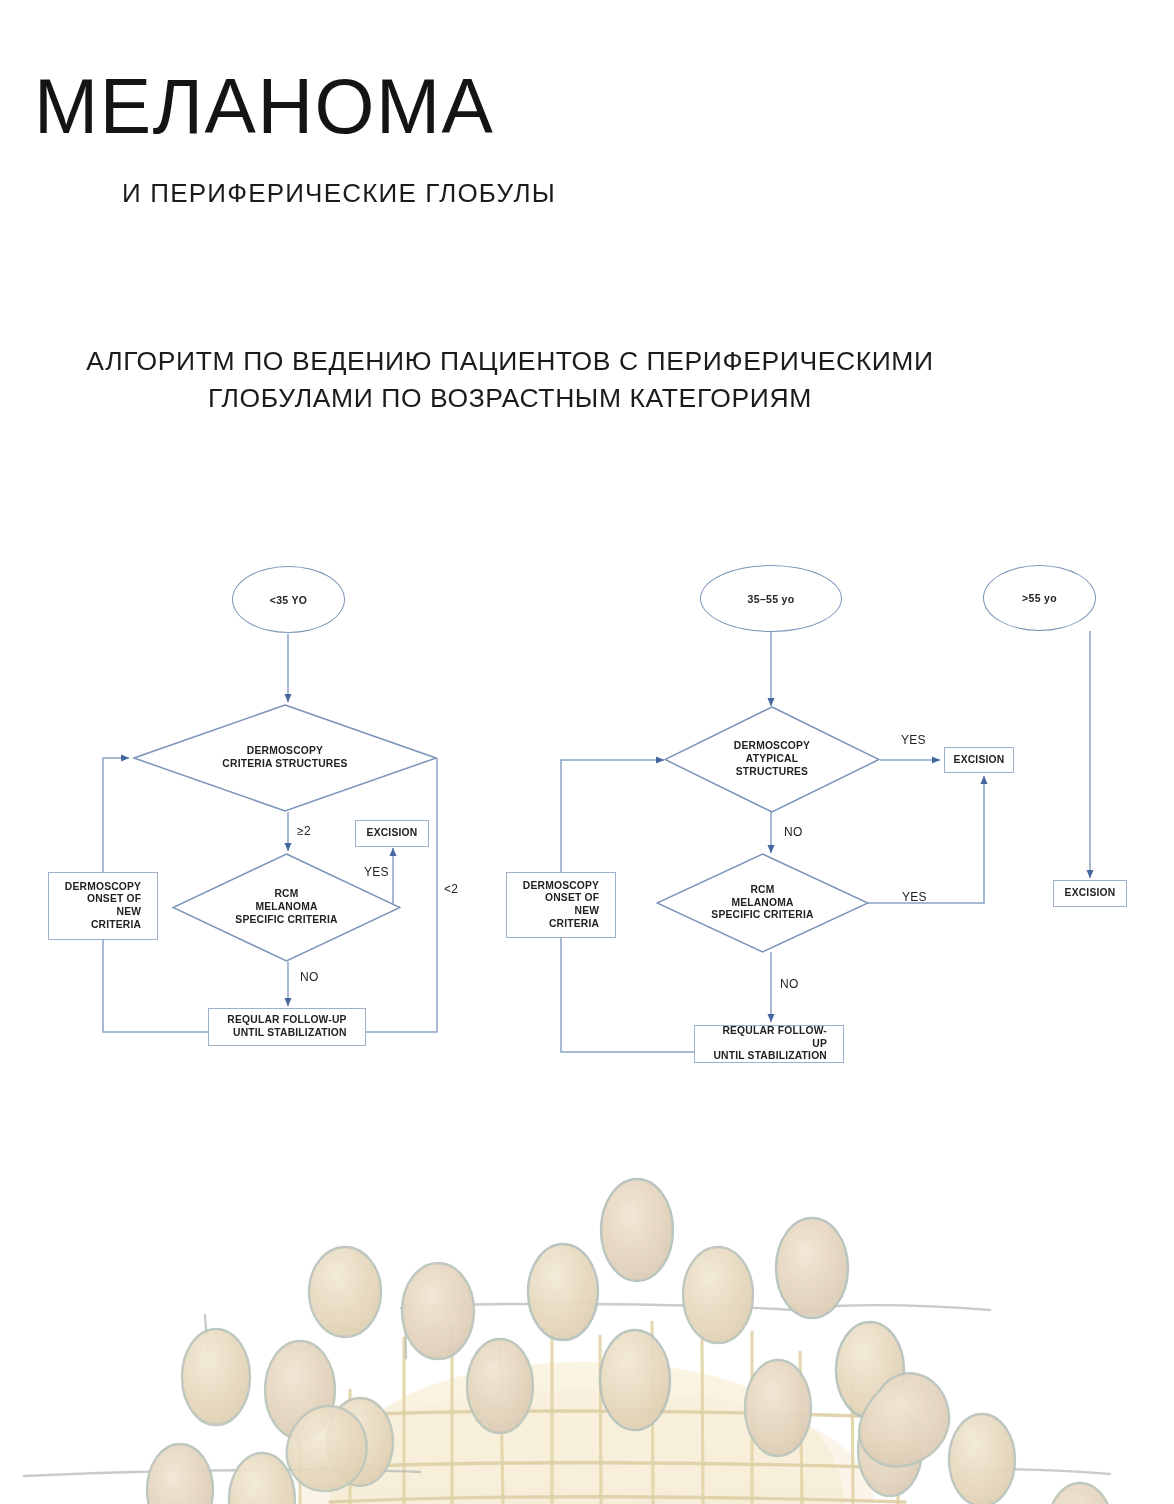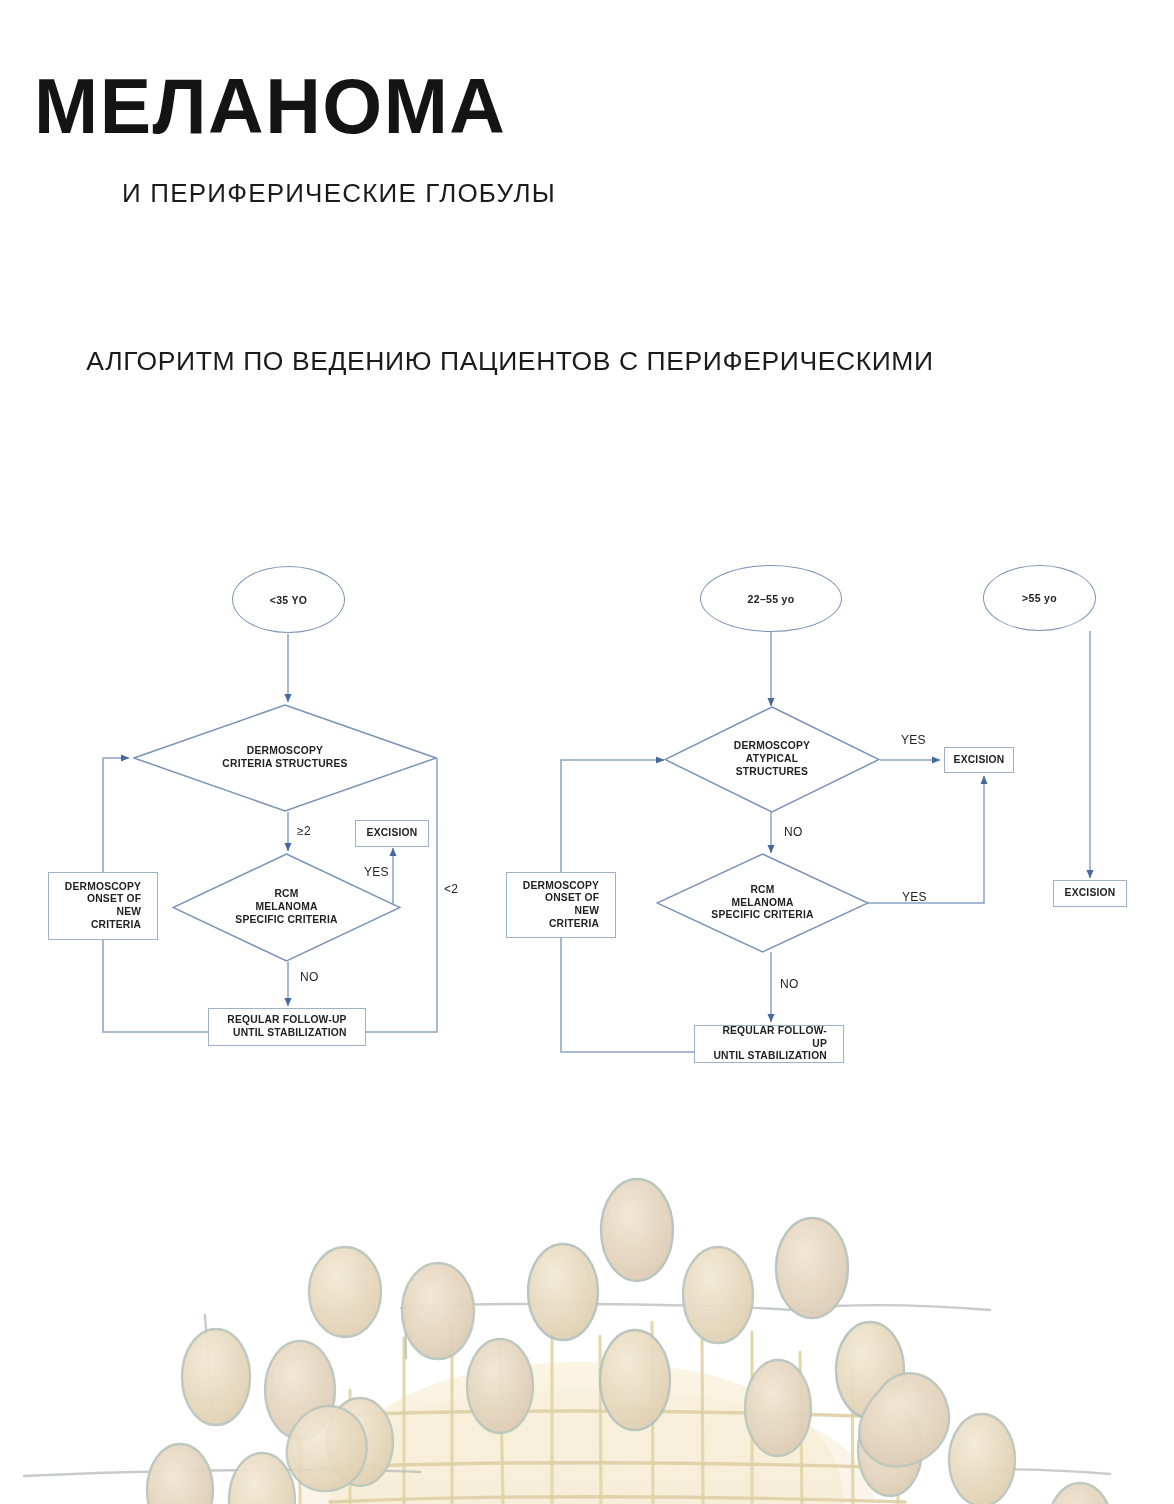--- a/index.html
+++ b/index.html
@@ -13,21 +13,21 @@
     position:relative;
   }
   .page{position:relative;width:1174px;height:1504px;overflow:hidden;}
 
   
   .header{position:absolute;left:0;top:0;width:1174px;}
   .title{
     position:absolute;left:34px;top:63px;
     font-size:77px;line-height:86px;
     letter-spacing:1.5px;
-    font-weight:700;
+    font-weight:400;
     color:#141414;
     white-space:nowrap;
   }
   .subtitle{
     position:absolute;left:122px;top:177px;
     font-size:26px;line-height:32px;
     letter-spacing:1.2px;
     font-weight:300;
     color:#1b1b1b;
     white-space:nowrap;
@@ -87,20 +87,21 @@
 
 <div class="page">
 
   <div class="header">
     <div class="title">МЕЛАНОМА</div>
     <div class="subtitle">И ПЕРИФЕРИЧЕСКИЕ ГЛОБУЛЫ</div>
   </div>
 
   <div class="algo-heading">
     <span class="l1">АЛГОРИТМ ПО ВЕДЕНИЮ ПАЦИЕНТОВ С ПЕРИФЕРИЧЕСКИМИ</span>
+    <span class="l2">ГЛОБУЛАМИ ПО ВОЗРАСТНЫМ КАТЕГОРИЯМ</span>
   </div>
 
   <svg class="flow" viewBox="0 0 1174 1504" width="1174" height="1504">
     <defs>
       <marker id="arrow" markerWidth="7" markerHeight="7" refX="5.4" refY="3" orient="auto" markerUnits="strokeWidth">
         <path d="M0,0.6 L5.6,3 L0,5.4 z" fill="#46689e"></path>
       </marker>
     </defs>
     <g stroke="#8ba3c4" stroke-width="1.5" fill="none" stroke-linecap="butt">
 
@@ -185,21 +186,21 @@
 
     <div class="edge-label" style="left:297px;top:824px;">≥2</div>
     <div class="edge-label" style="left:444px;top:882px;">&lt;2</div>
     <div class="edge-label" style="left:364px;top:865px;">YES</div>
     <div class="edge-label" style="left:300px;top:970px;">NO</div>
   </div>
 
   <div>
 
     <div class="node oval" style="left:700px;top:565px;width:142px;height:67px;">
-      <span>22–55 yo</span>
+      <span>35–55 yo</span>
     </div>
 
     <div class="diamond-wrap" style="left:664px;top:706px;width:216px;height:107px;">
       <svg width="216" height="107" viewBox="0 0 216 107">
         <polygon points="108,1 215,53.5 108,106 1,53.5" fill="#ffffff" stroke="#7a93b8" stroke-width="1.5"></polygon>
       </svg>
       <div class="diamond-label">
         <span>
           <span>DERMOSCOPY</span><br>
           <span>ATYPICAL</span><br>

